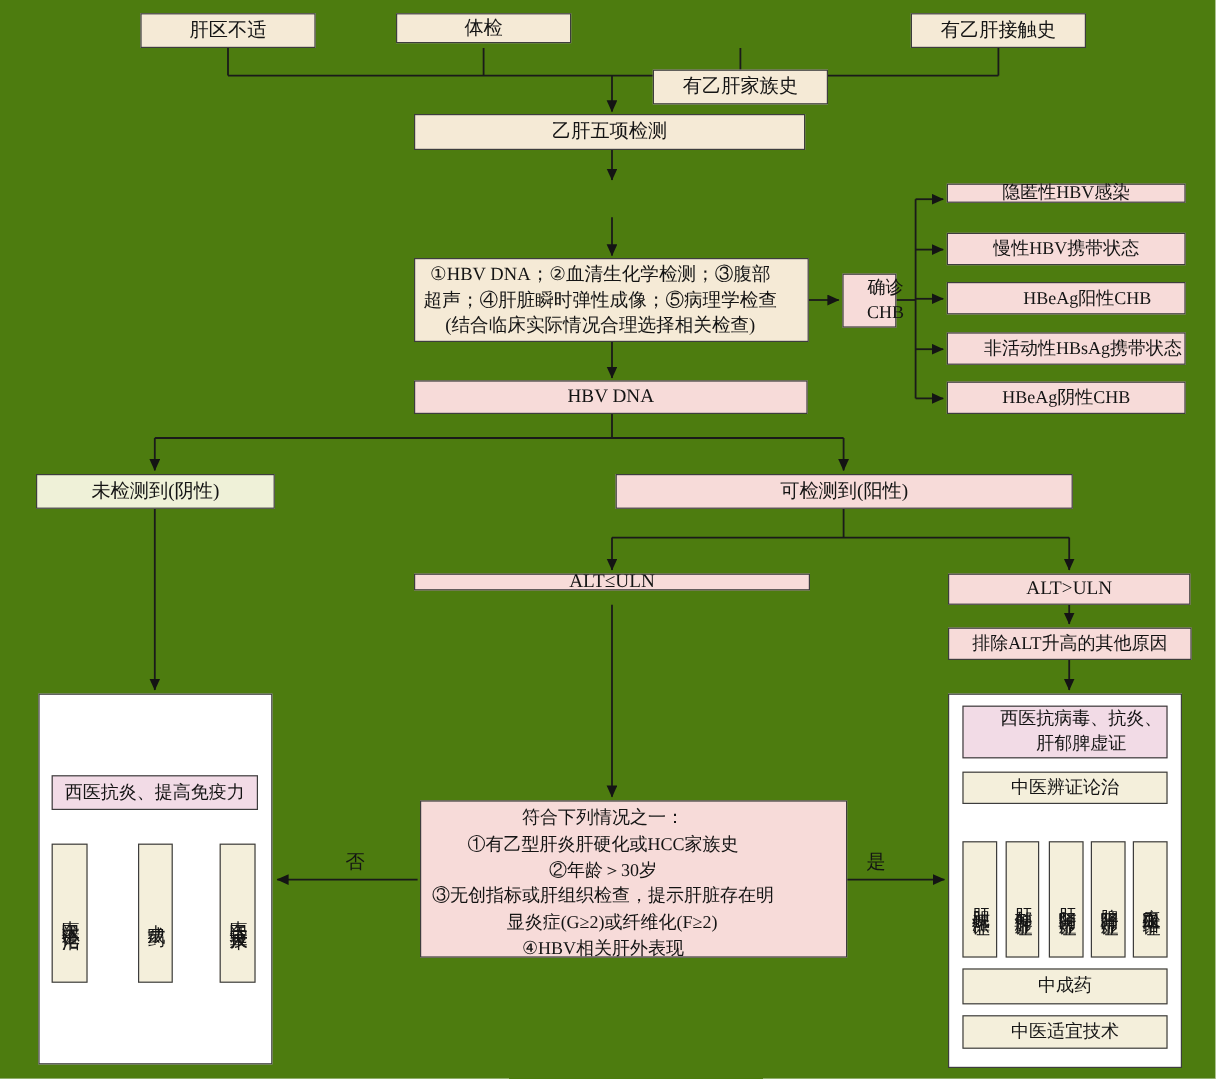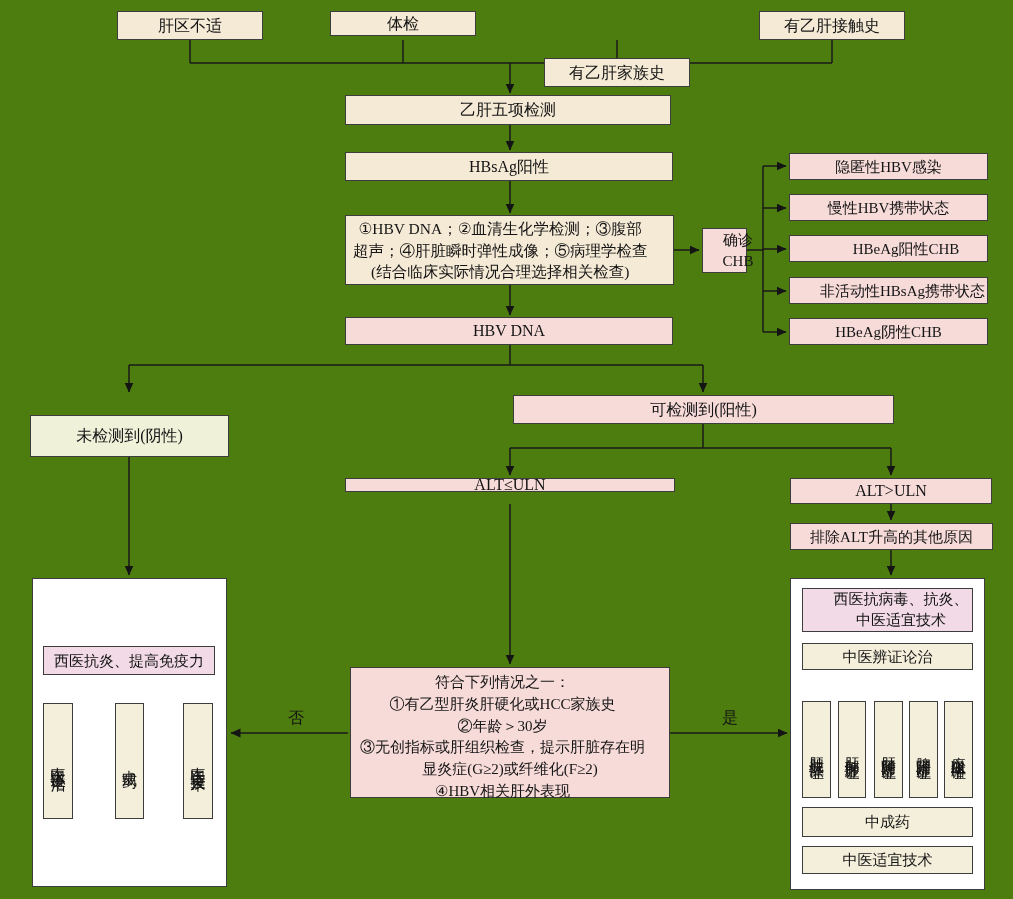--- a/index.html
+++ b/index.html
@@ -83,60 +83,59 @@
       <path d="M959,680 V698" marker-end="url(#arr)"></path>
     </g>
   </svg>
 
   <div class="box cream" style="left:117px;top:11px;width:146px;height:29px;">肝区不适</div>
   <div class="box cream" style="left:330px;top:11px;width:146px;height:25px;">体检</div>
   <div class="box cream" style="left:544px;top:11px;width:146px;height:29px;margin-top:47px;">有乙肝家族史</div>
   <div class="box cream" style="left:345px;top:95px;width:326px;height:30px;">乙肝五项检测</div>
 
   <div class="box cream" style="left:759px;top:11px;width:146px;height:29px;">有乙肝接触史</div>
-  <div class="box cream" style="left:345px;top:152px;width:328px;height:29px;">HBsAg阳性</div>
   <div class="box cream pre leftal" style="left:345px;top:215px;width:329px;height:70px;font-size:15.5px;line-height:1.4;padding:2px 7px;">①HBV DNA；②血清生化学检测；③腹部
 超声；④肝脏瞬时弹性成像；⑤病理学检查
 (结合临床实际情况合理选择相关检查)</div>
   <div class="box pink pre small" style="left:702px;top:228px;width:45px;height:45px;line-height:1.35;">确诊
 CHB</div>
 
-  <div class="box pink small" style="left:789px;top:153px;width:199px;height:27px;">隐匿性HBV感染</div>
+  <div class="box pink small" style="left:789px;top:153px;width:199px;height:16px;">隐匿性HBV感染</div>
   <div class="box pink small" style="left:789px;top:194px;width:199px;height:27px;">慢性HBV携带状态</div>
   <div class="box pink small" style="left:789px;top:235px;width:199px;height:27px;padding-left:35px;">HBeAg阳性CHB</div>
   <div class="box pink small" style="left:789px;top:277px;width:199px;height:27px;padding-left:28px;">非活动性HBsAg携带状态</div>
   <div class="box pink" style="left:345px;top:317px;width:328px;height:28px;">HBV DNA</div>
 
   <div class="box pink small" style="left:789px;top:318px;width:199px;height:27px;">HBeAg阴性CHB</div>
 
-  <div class="box green" style="left:30px;top:395px;width:199px;height:42px;margin-top:20px;">未检测到(阴性)</div>
+  <div class="box green" style="left:30px;top:395px;width:199px;height:29px;">未检测到(阴性)</div>
   <div class="box pink" style="left:513px;top:395px;width:381px;height:29px;">可检测到(阳性)</div>
 
   <div class="box pink" style="left:345px;top:478px;width:330px;height:14px;">ALT≤ULN</div>
   <div class="box pink" style="left:790px;top:478px;width:202px;height:26px;">ALT&gt;ULN</div>
   <div class="box pink small" style="left:790px;top:523px;width:203px;height:27px;">排除ALT升高的其他原因</div>
 
-  <div class="box pink pre leftal" style="left:350px;top:667px;width:320px;height:131px;font-size:15px;line-height:1.45;padding:4px 9px;">符合下列情况之一：
+  <div class="box pink pre leftal" style="left:350px;top:667px;width:356px;height:131px;font-size:15px;line-height:1.45;padding:4px 9px;">符合下列情况之一：
 ①有乙型肝炎肝硬化或HCC家族史
 ②年龄＞30岁
 ③无创指标或肝组织检查，提示肝脏存在明
 　显炎症(G≥2)或纤维化(F≥2)
 ④HBV相关肝外表现</div>
   <div class="lbl" style="left:288px;top:708px;">否</div>
   <div class="lbl" style="left:722px;top:708px;">是</div>
 
   <div class="box panel" style="left:32px;top:578px;width:195px;height:309px;"></div>
   <div class="box lav small" style="left:43px;top:646px;width:172px;height:29px;">西医抗炎、提高免疫力</div>
   <div class="box cream2 vtext" style="left:43px;top:703px;width:30px;height:116px;">中医辨证论治</div>
   <div class="box cream2 vtext" style="left:115px;top:703px;width:29px;height:116px;">中成药</div>
   <div class="box cream2 vtext" style="left:183px;top:703px;width:30px;height:116px;">中医适宜技术</div>
 
   <div class="box panel" style="left:790px;top:578px;width:195px;height:312px;"></div>
   <div class="box lav pre small" style="left:802px;top:588px;width:171px;height:44px;line-height:1.4;">西医抗病毒、抗炎、
-中医适宜技术</div>
+肝郁脾虚证</div>
   <div class="box cream2 small" style="left:802px;top:643px;width:171px;height:27px;">中医辨证论治</div>
   <div class="box cream2 vtext" style="left:802px;top:701px;width:29px;height:97px;">肝胆湿热证</div>
   <div class="box cream2 vtext" style="left:838px;top:701px;width:28px;height:97px;">肝郁脾虚证</div>
   <div class="box cream2 vtext" style="left:874px;top:701px;width:29px;height:97px;">肝肾阴虚证</div>
   <div class="box cream2 vtext" style="left:909px;top:701px;width:29px;height:97px;">脾肾阳虚证</div>
   <div class="box cream2 vtext" style="left:944px;top:701px;width:29px;height:97px;">瘀血阻络证</div>
   <div class="box cream2 small" style="left:802px;top:807px;width:171px;height:30px;">中成药</div>
   <div class="box cream2 small" style="left:802px;top:846px;width:171px;height:28px;">中医适宜技术</div>
 
 </div>

